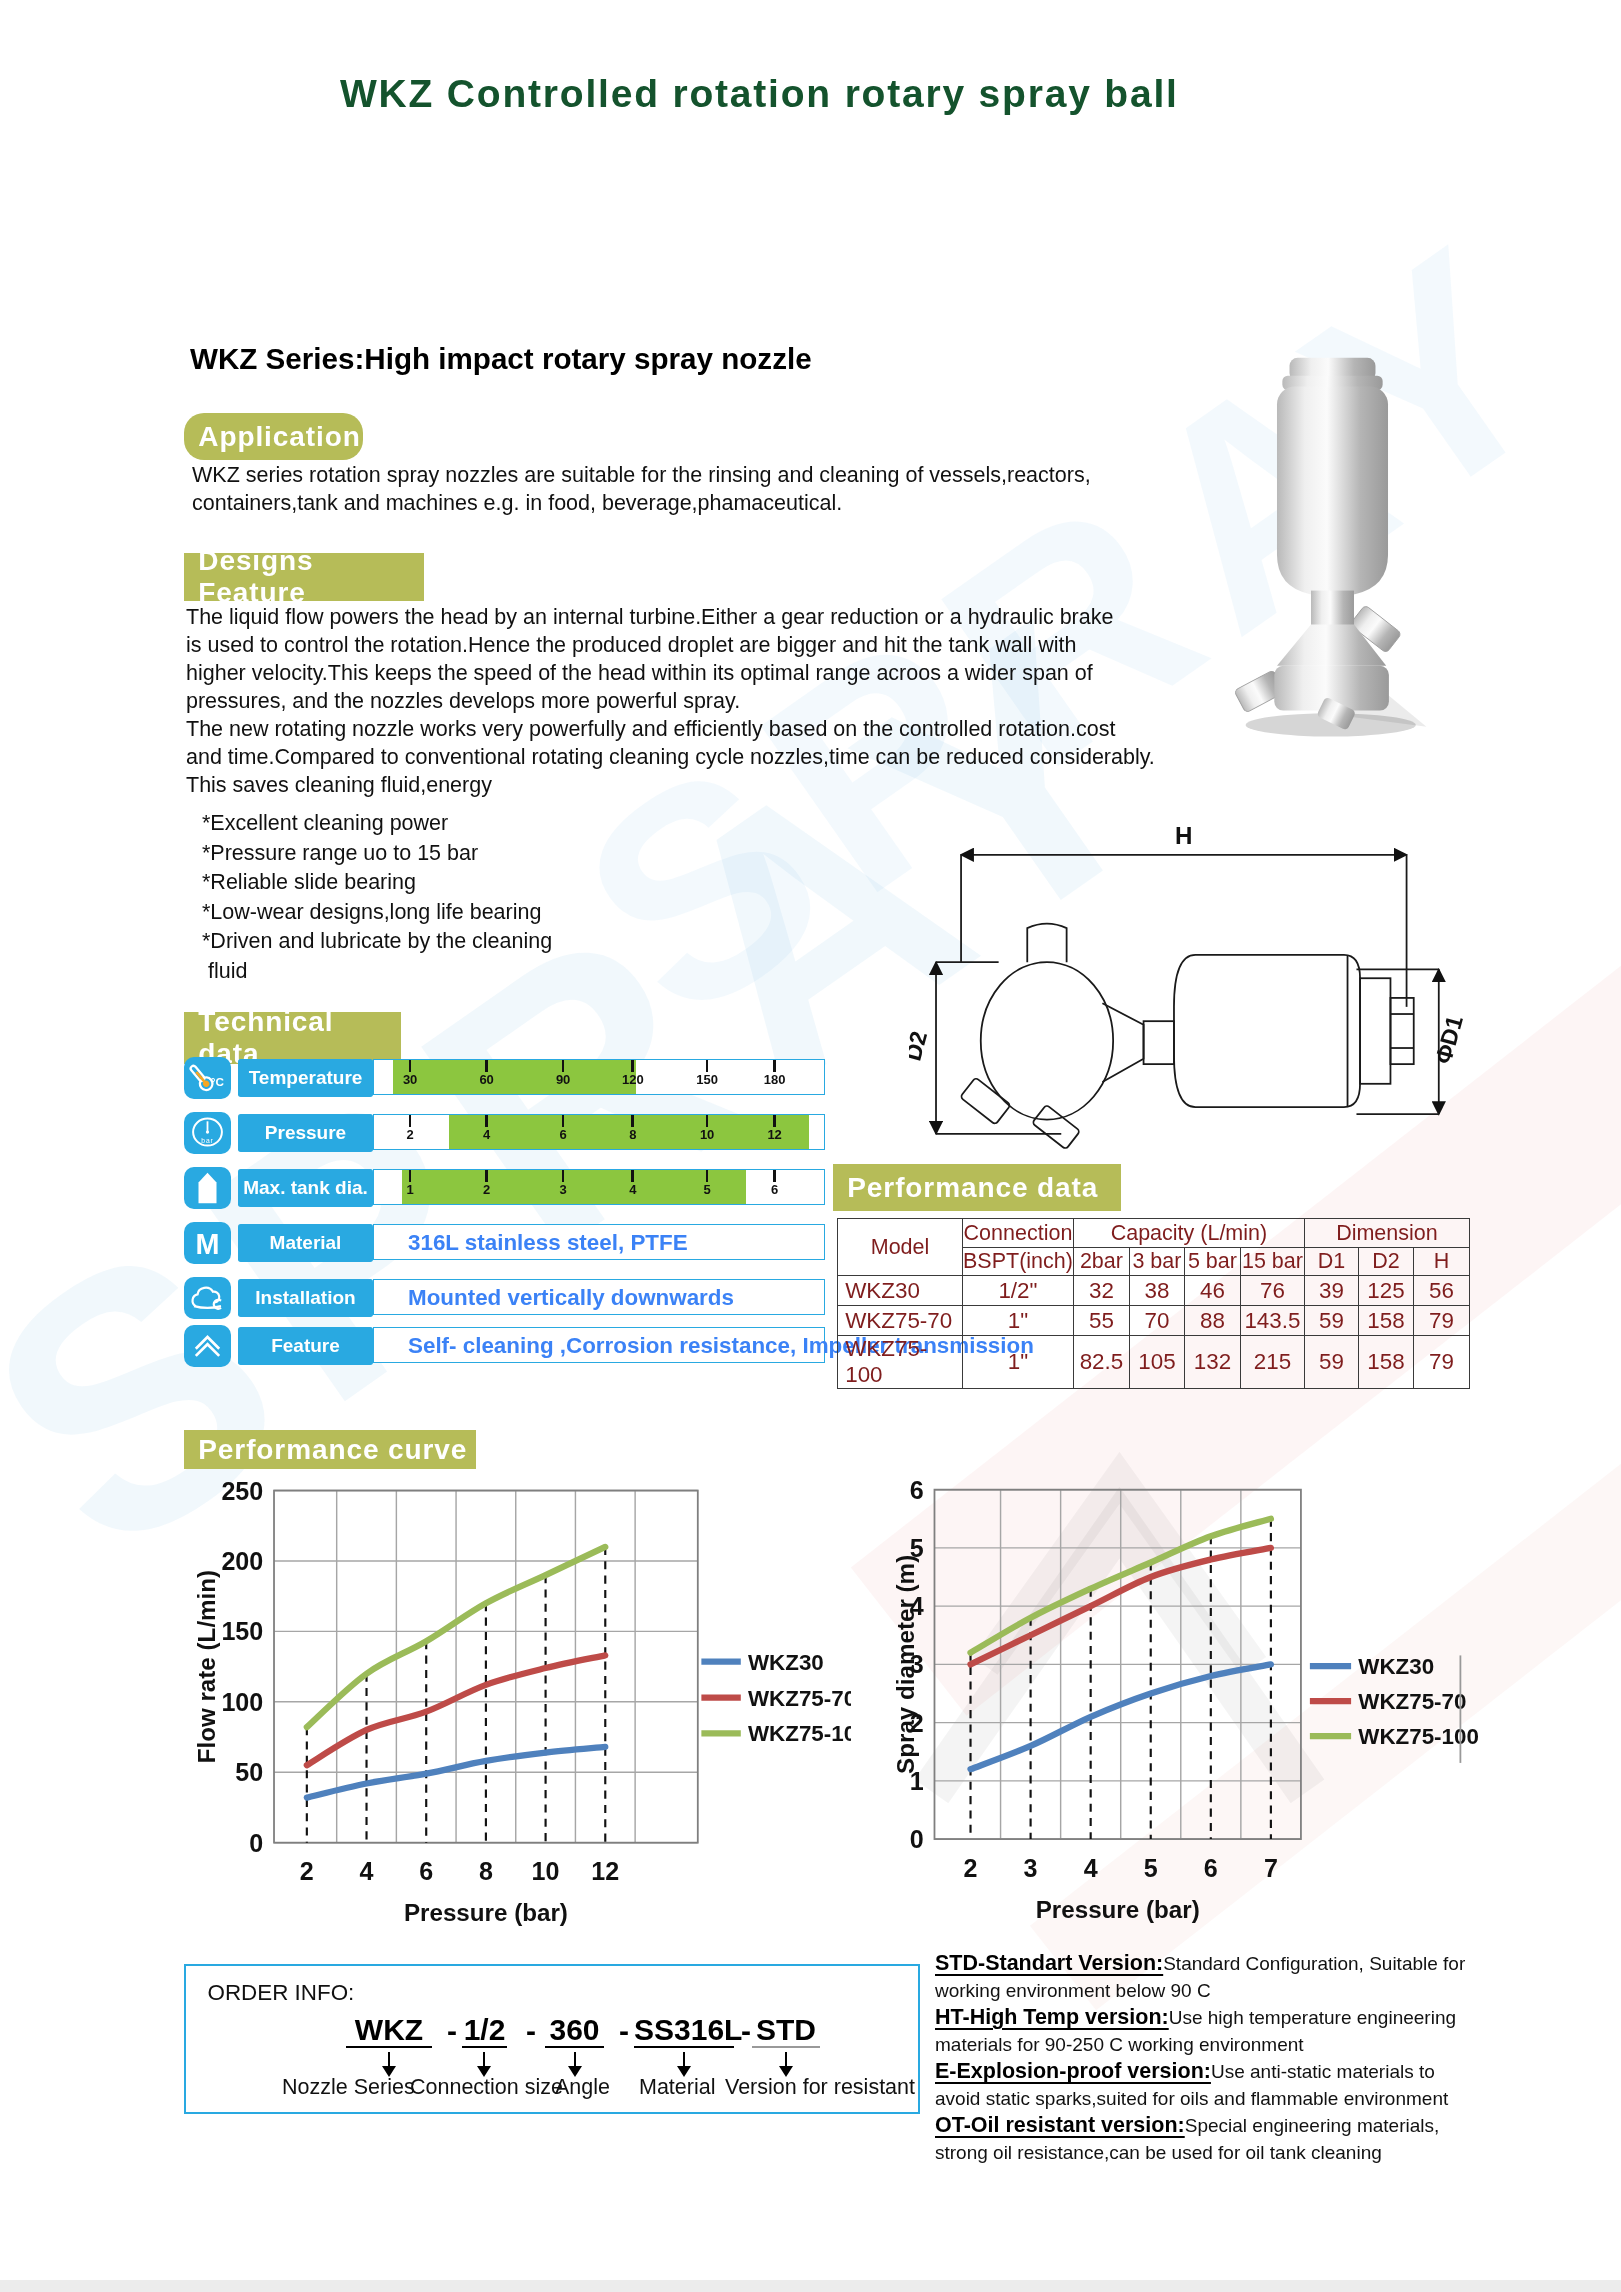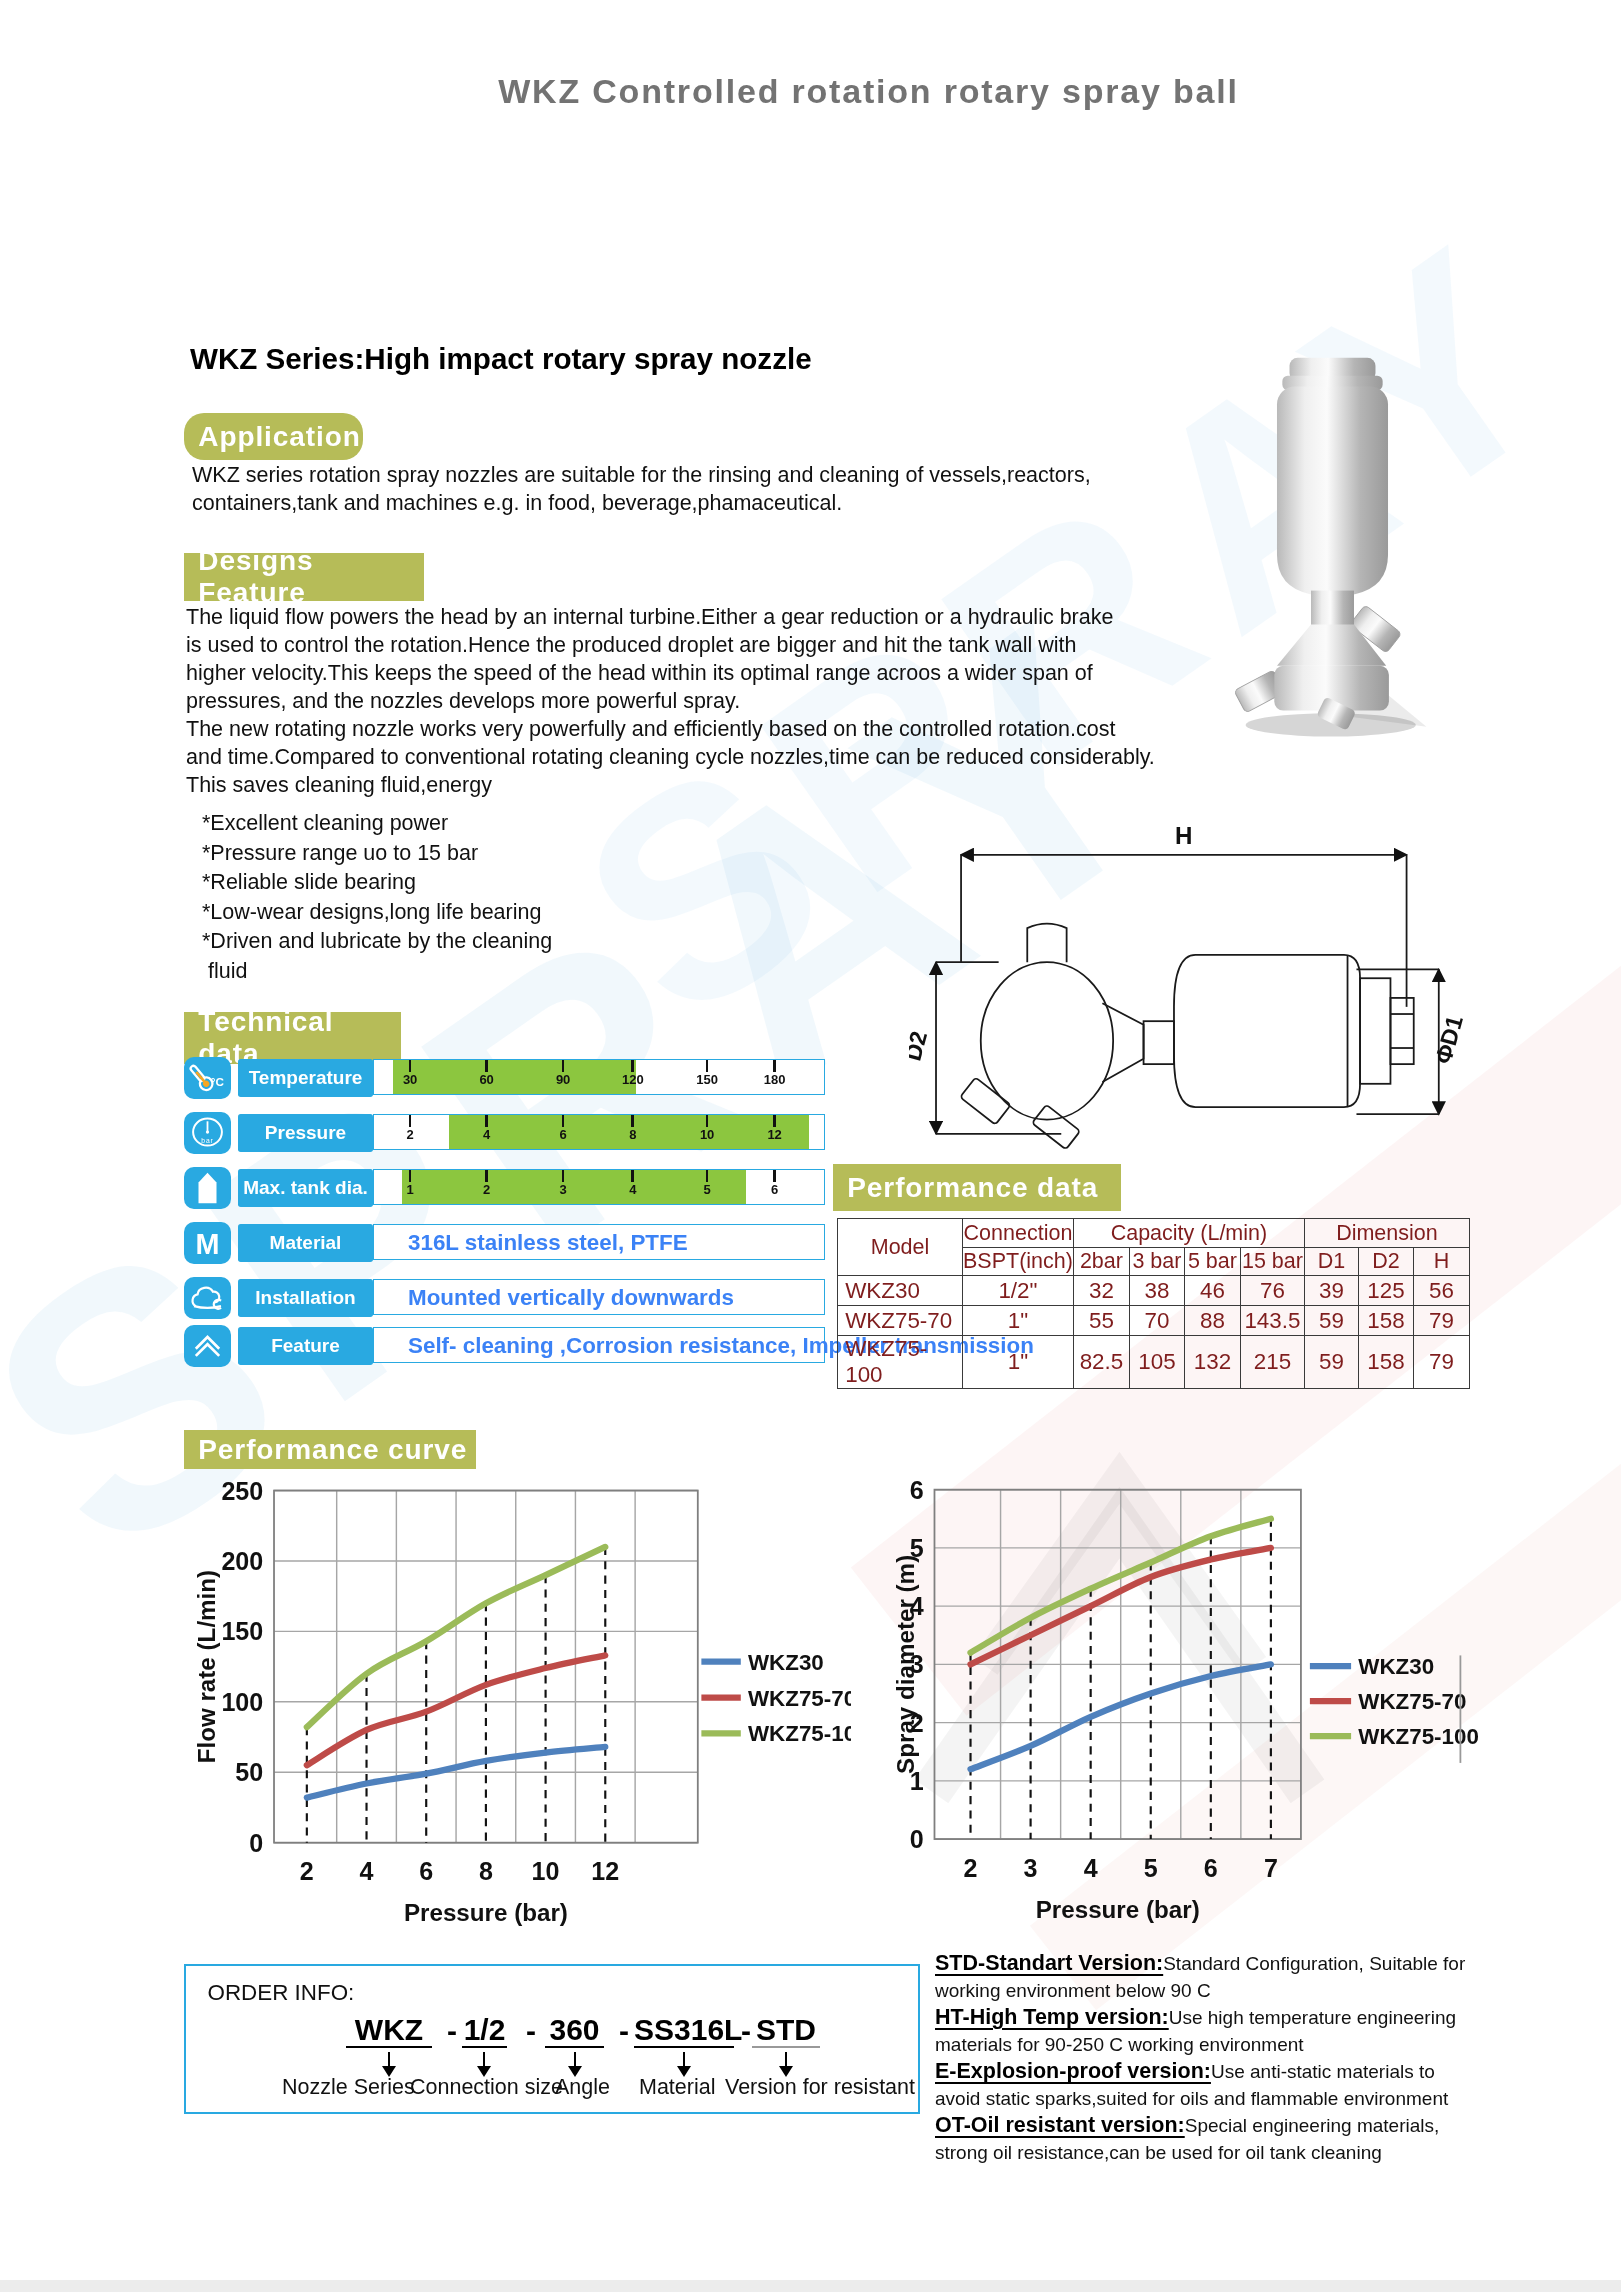--- a/index.html
+++ b/index.html
@@ -1,22 +1,22 @@
 <!DOCTYPE html>
 <html style="font-size:14.3px"><head>
 <meta charset="utf-8">
 <style>
   :root{ --blue:#29a9e1; --green:#8cc63f; --olive:#b6bc58; }
   html,body{margin:0;padding:0;background:#fff;}
   body{font-family:"Liberation Sans",sans-serif;color:#1a1a1a;}
   #page{position:relative;width:1621px;height:2293px;background:#ffffff;overflow:hidden;}
   #wm-layer{position:absolute;left:0;top:0;width:1621px;height:2293px;z-index:0;pointer-events:none;}
   .content{position:absolute;z-index:1;}
-  .page-title{position:absolute;left:340px;top:72px;width:1057px;text-align:center;
-    font-size:34px;font-weight:bold;letter-spacing:1.8px;color:#737373;z-index:1;}
+  .page-title{position:absolute;left:340px;top:72px;width:1057px;
+    font-size:39px;font-weight:bold;letter-spacing:1.8px;color:#14532d;z-index:1;}
   .series-heading{position:absolute;left:190px;top:342px;font-size:29.6px;font-weight:bold;color:#000;z-index:1;}
   .shead{position:absolute;background:var(--olive);color:#fff;font-weight:bold;font-size:28px;
     display:flex;align-items:center;padding-left:14.3px;box-sizing:border-box;z-index:1;letter-spacing:0.9px;}
   #app-head{left:184px;top:413px;width:179px;height:47px;border-radius:20px;}
   #design-head{left:184px;top:553px;width:240px;height:48px;}
   #tech-head{left:184px;top:1012px;width:217px;height:52px;}
   #perfdata-head{left:833px;top:1164px;width:288px;height:47px;}
   #perfcurve-head{left:184px;top:1430px;width:292px;height:39px;}
   .ptext{position:absolute;font-size:21.5px;color:#111;z-index:1;}
   #app-body{left:192px;top:461px;line-height:28px;}

